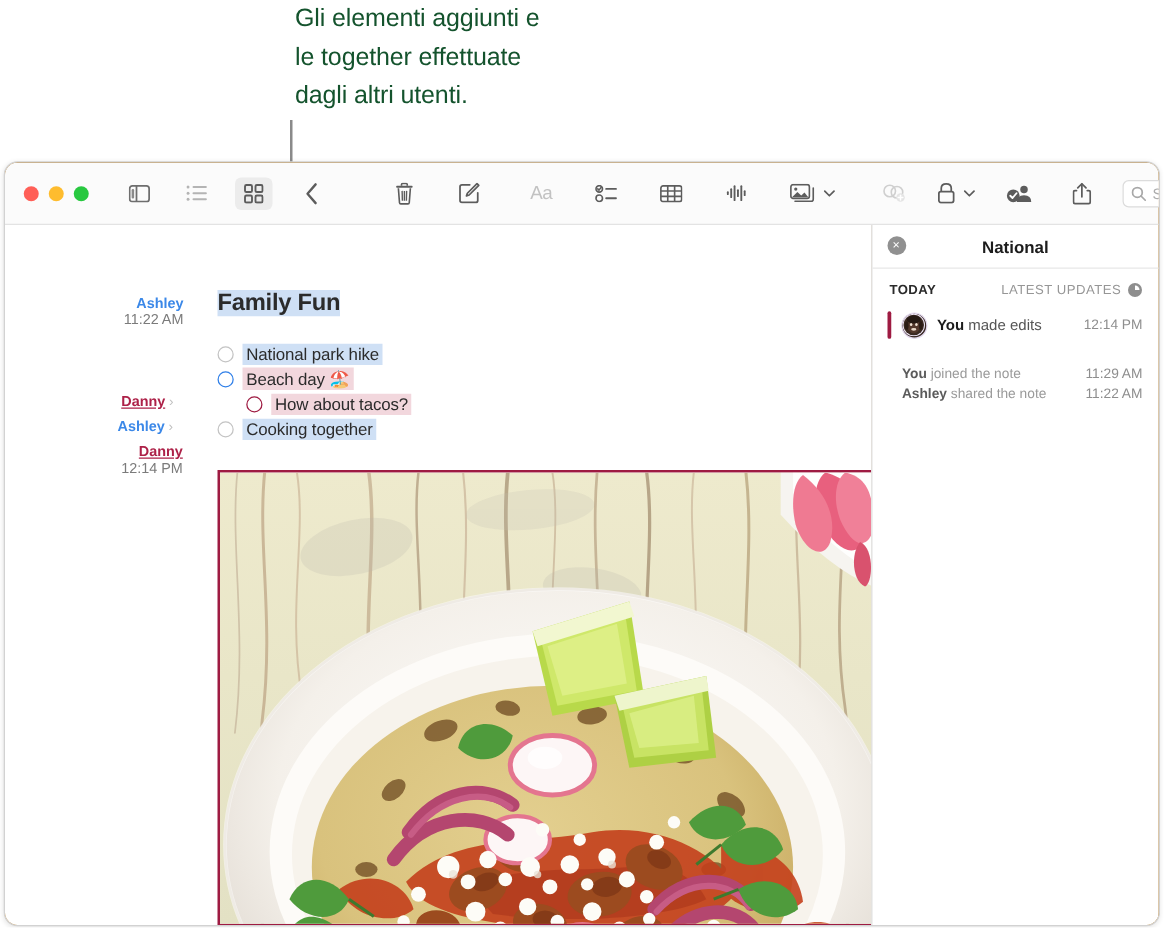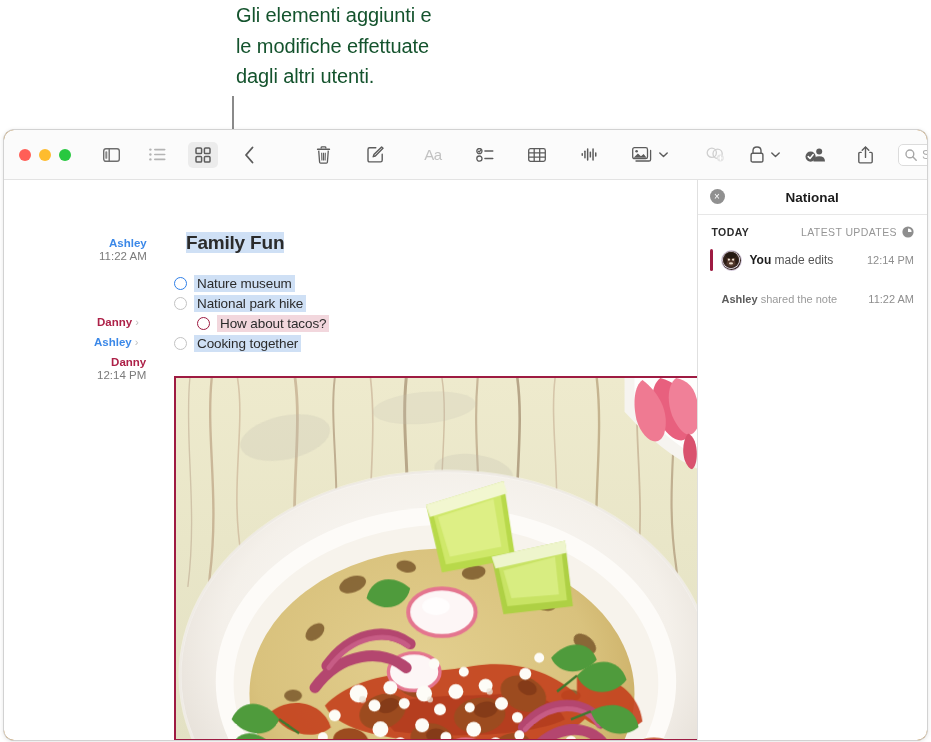--- a/index.html
+++ b/index.html
@@ -75,21 +75,20 @@
   .search-box .ph { font-size: 12px; color: #acacac; }
 
   
   .body-split { display: flex; height: 561px; }
   .note-pane { width: 694px; position: relative; background: #fff; overflow: hidden; }
   .activity-pane { width: 231px; border-left: 1px solid #e0e0e0; background: #fff; position: relative; }
   .note-title {
     position: absolute; left: 170px; top: 52px;
     font-size: 19px; font-weight: bold; color: #2b2b2b;
     letter-spacing: -0.2px;
-    margin-left: 12px;
   }
   .hl-blue { background: #cfe0f5; }
   .hl-pink { background: #f2d7dd; }
 
   .checklist { position: absolute; left: 170px; top: 93px; }
   .cl-row {
     display: flex; align-items: center; height: 20px; gap: 7px;
     margin-bottom: 0px;
   }
   .cl-row.indent { padding-left: 23px; }
@@ -97,21 +96,21 @@
   .cbox.blue { border: 1.6px solid #2f7fe8; }
   .cbox.gray { border: 1.6px solid #c3c3c3; }
   .cbox.maroon { border: 1.6px solid #9e1b42; }
   .cl-txt { font-size: 13.5px; color: #2b2b2b; padding: 1px 3px; letter-spacing: -0.1px; }
 
   .author {
     position: absolute; display: flex; align-items: center; gap: 3px;
     font-size: 11.5px; font-weight: bold;
   }
   .author .nm.blue { color: #3b88e8; }
-  .author .nm.maroon { color: #ad2148; }
+  .author .nm.maroon { color: #ad2148; text-decoration: underline; }
   .author .tm { color: #7b7b7b; font-weight: normal; font-size: 11.5px; }
   .chev { color: #c0c0c0; font-size: 11px; font-weight: normal; }
 
   
   .photo-wrap {
     position: absolute; left: 170px; top: 196px;
     width: 527px; height: 365px;
     border: 2px solid #9e1b42;
     overflow: hidden;
   }
@@ -162,21 +161,21 @@
   .act-sub-time { font-size: 11px; color: #8e8e8e; }
   .spacer-18 { height: 16px; }
 </style>
 </head>
 <body>
 
 <div id="stage">
 
   <div class="callout-text">
     <div>Gli elementi aggiunti e</div>
-    <div>le modifiche effettuate</div>
+    <div>le together effettuate</div>
     <div>dagli altri utenti.</div>
   </div>
   <div class="callout-line"></div>
   <div class="callout-bracket"></div>
 
   <div class="window">
 
     <div class="toolbar">
 
       <div class="traffic">
@@ -389,26 +388,26 @@
           <span class="nm maroon">Danny</span>
           <span class="tm">12:14 PM</span>
         </div>
 
         <div class="note-title">
           <span class="hl-blue">Family Fun</span>
         </div>
 
         <div class="checklist">
           <div class="cl-row">
-            <span class="cbox blue"></span>
-            <span class="cl-txt hl-blue">Nature museum</span>
+            <span class="cbox gray"></span>
+            <span class="cl-txt hl-blue">National park hike</span>
           </div>
           <div class="cl-row">
-            <span class="cbox gray"></span>
-            <span class="cl-txt hl-blue">National park hike</span>
+            <span class="cbox blue"></span>
+            <span class="cl-txt hl-pink">Beach day 🏖️</span>
           </div>
           <div class="cl-row indent">
             <span class="cbox maroon"></span>
             <span class="cl-txt hl-pink">How about tacos?</span>
           </div>
           <div class="cl-row">
             <span class="cbox gray"></span>
             <span class="cl-txt hl-blue">Cooking together</span>
           </div>
         </div>
@@ -657,20 +656,26 @@
             </svg>
           </span>
           <span class="act-main-txt">
             <b>You</b><span> made edits</span>
           </span>
           <span class="act-time">12:14 PM</span>
         </div>
 
         <div class="spacer-18"></div>
 
+        <div class="act-row-sub">
+          <span class="act-sub-txt">
+            <b>You</b><span> joined the note</span>
+          </span>
+          <span class="act-sub-time">11:29 AM</span>
+        </div>
 
         <div class="act-row-sub">
           <span class="act-sub-txt">
             <b>Ashley</b><span> shared the note</span>
           </span>
           <span class="act-sub-time">11:22 AM</span>
         </div>
       </div>
     </div>
   </div>

